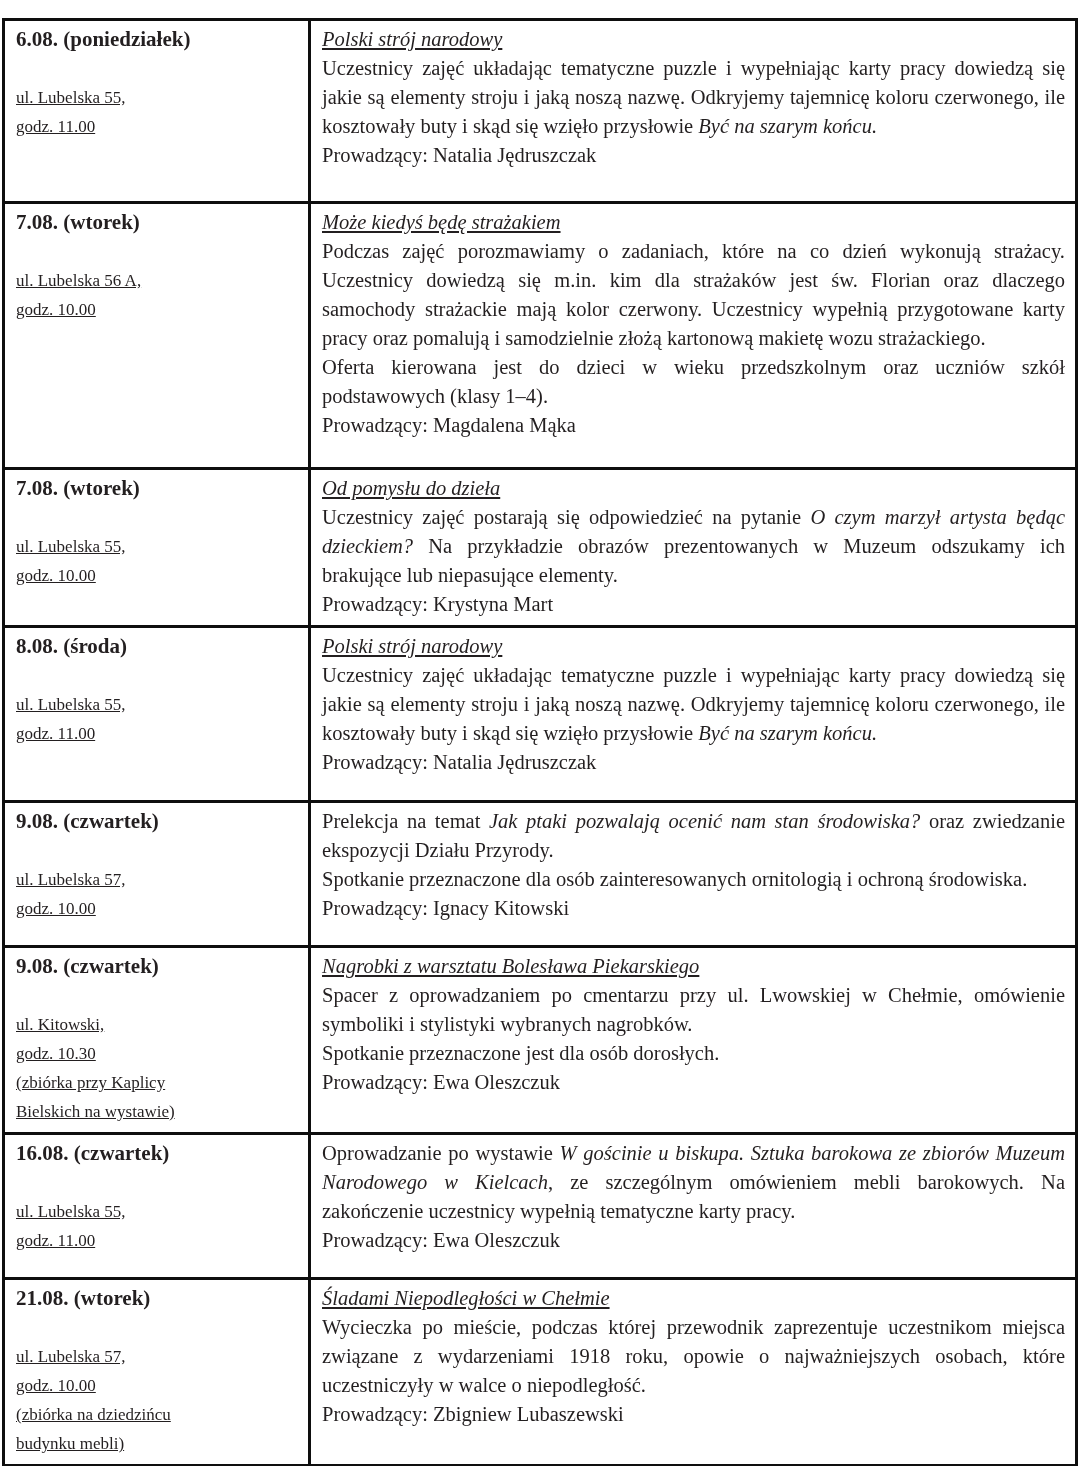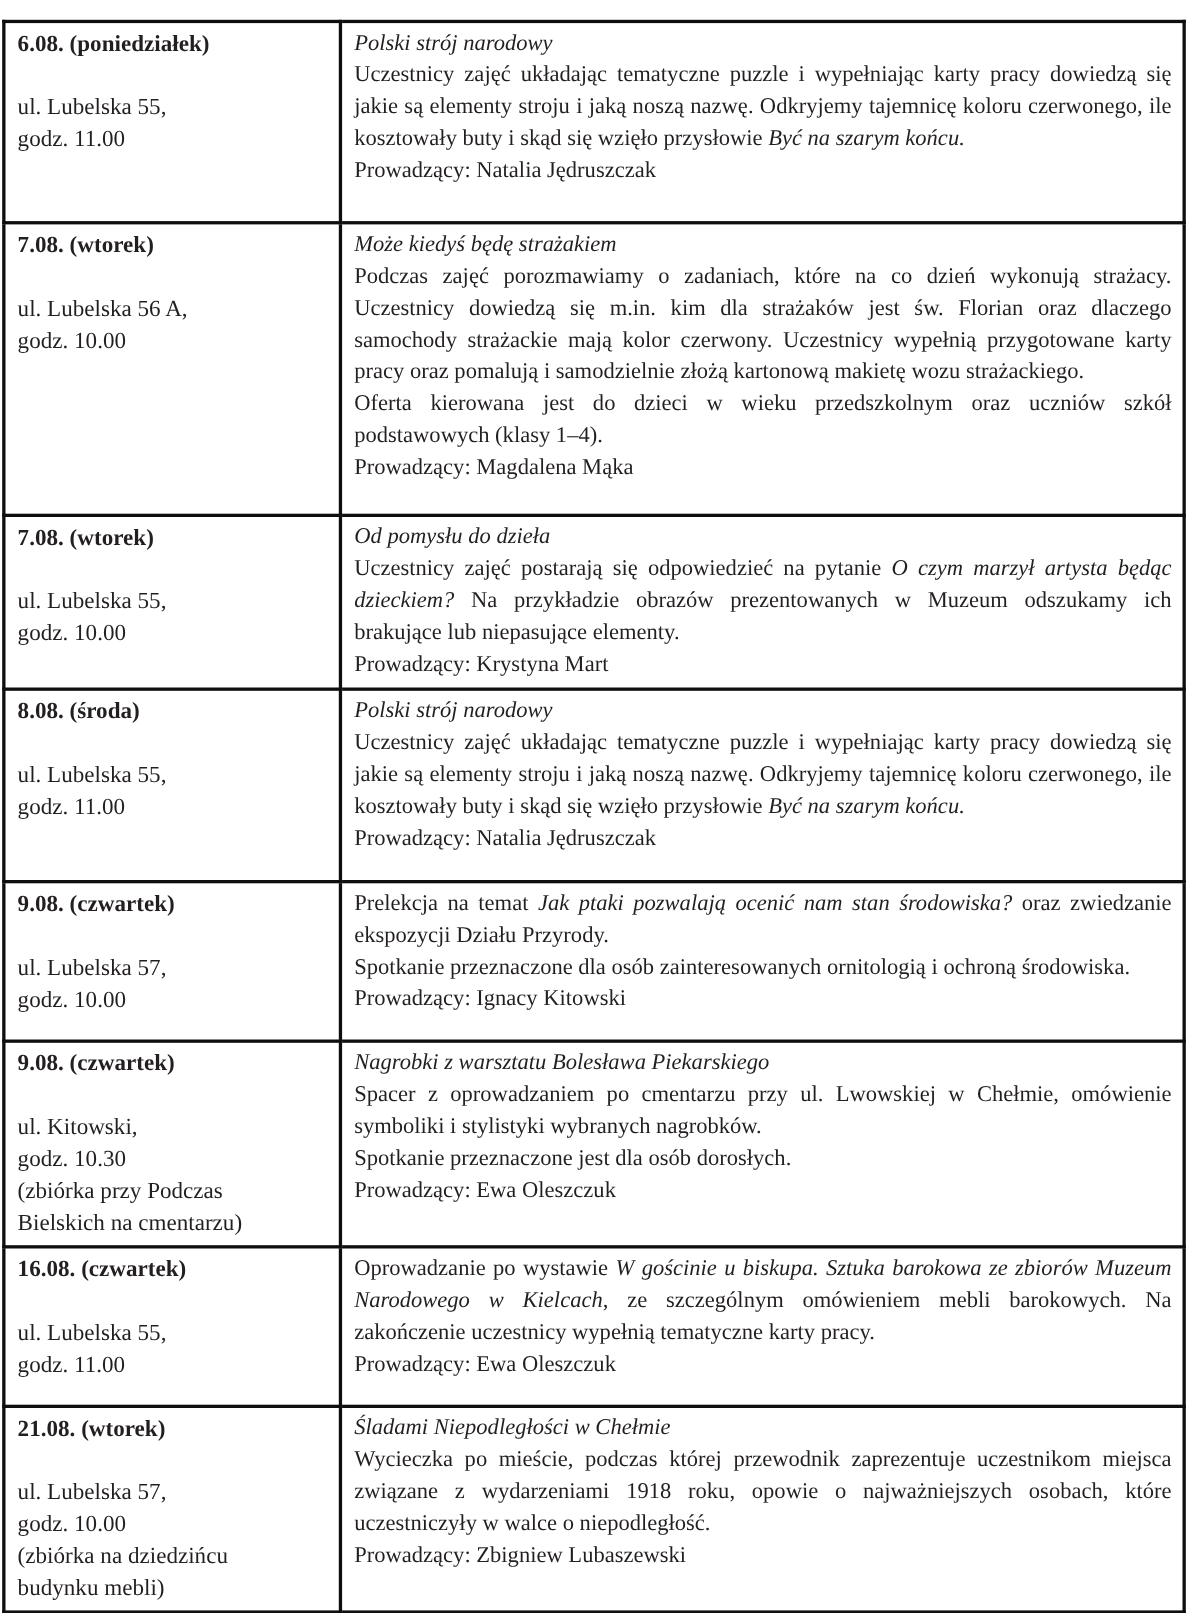--- a/index.html
+++ b/index.html
@@ -31,24 +31,24 @@
   tbody tr:nth-child(5) td { height: 132px; }
   tbody tr:nth-child(6) td { height: 169px; }
   tbody tr:nth-child(7) td { height: 132px; }
   tbody tr:nth-child(8) td { height: 163px; }
 
   .date {
     font-weight: bold;
     font-size: 21px;
     margin: 0 0 29px 0;
   }
-  .loc-line { font-size: 21px; line-height: 29px; }
+  .loc-line { font-size: 17px; line-height: 29px; text-decoration: underline; }
 
   .cell-right p { margin: 0; }
-  .title-par { font-style: italic; text-align: left; }
+  .title-par { font-style: italic; text-align: left; text-decoration: underline; }
   .body-par { text-align: justify; text-justify: inter-word; }
   .leader-right { text-align: left; }
   .leader-left { text-align: left; }
   .it { font-style: italic; }
 
   
   .sliver { display: flex; height: 7px; width: 1076px; }
   .sliver .sl-a { width: 306px; border-left: 3px solid #0e0e0e; border-right: 3px solid #0e0e0e; box-sizing: border-box; }
   .sliver .sl-b { flex: 1; border-right: 3px solid #0e0e0e; box-sizing: border-box; }
 </style>
@@ -137,22 +137,22 @@
             <p class="leader-right">Prowadzący: Ignacy Kitowski</p>
           </td>
   </tr>
 
   <tr>
     <td class="cell-left">
       <p class="date">9.08. (czwartek)</p>
       <div>
               <div class="loc-line">ul. Kitowski,</div>
               <div class="loc-line">godz. 10.30</div>
-              <div class="loc-line">(zbiórka przy Podczas</div>
-              <div class="loc-line">Bielskich na cmentarzu)</div>
+              <div class="loc-line">(zbiórka przy Kaplicy</div>
+              <div class="loc-line">Bielskich na wystawie)</div>
             </div>
     </td>
     <td class="cell-right">
             <p class="title-par">Nagrobki z warsztatu Bolesława Piekarskiego</p>
             <p class="body-par"><span>Spacer z oprowadzaniem po cmentarzu przy ul. Lwowskiej w Chełmie, omówienie symboliki i stylistyki wybranych nagrobków.</span></p>
             <p class="body-par"><span>Spotkanie przeznaczone jest dla osób dorosłych.</span></p>
             <p class="leader-right">Prowadzący: Ewa Oleszczuk</p>
           </td>
   </tr>
 

